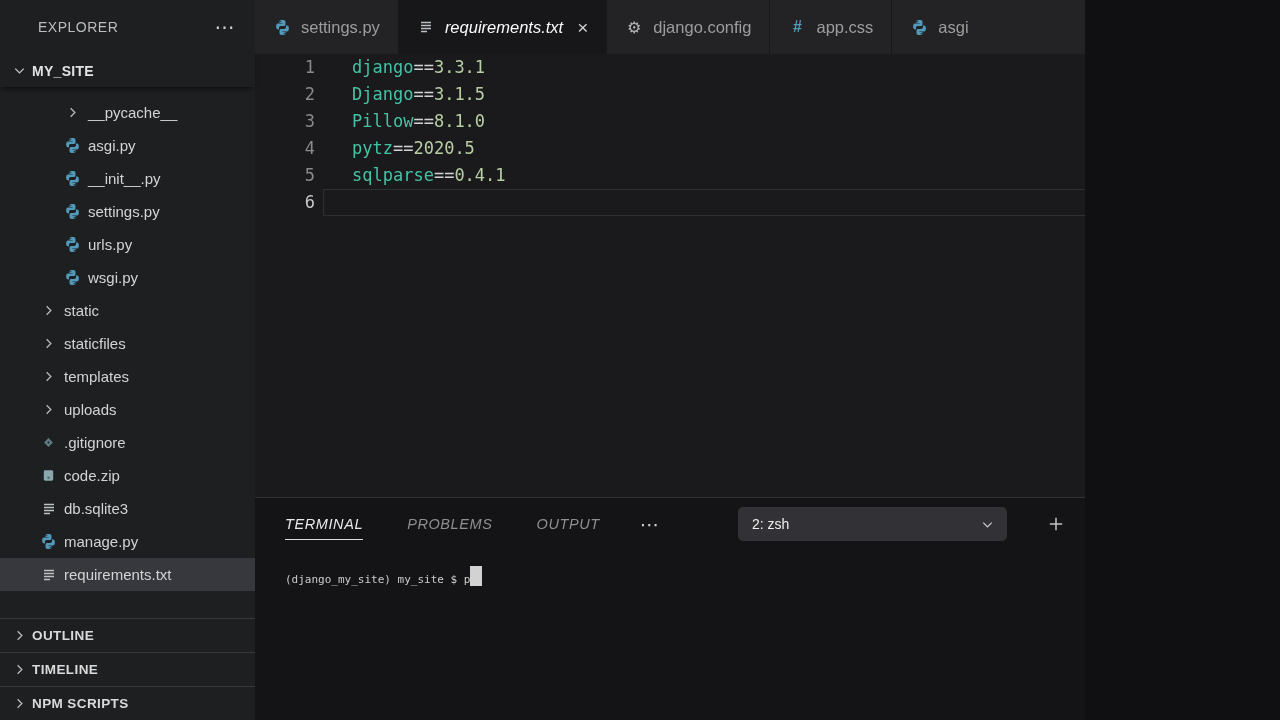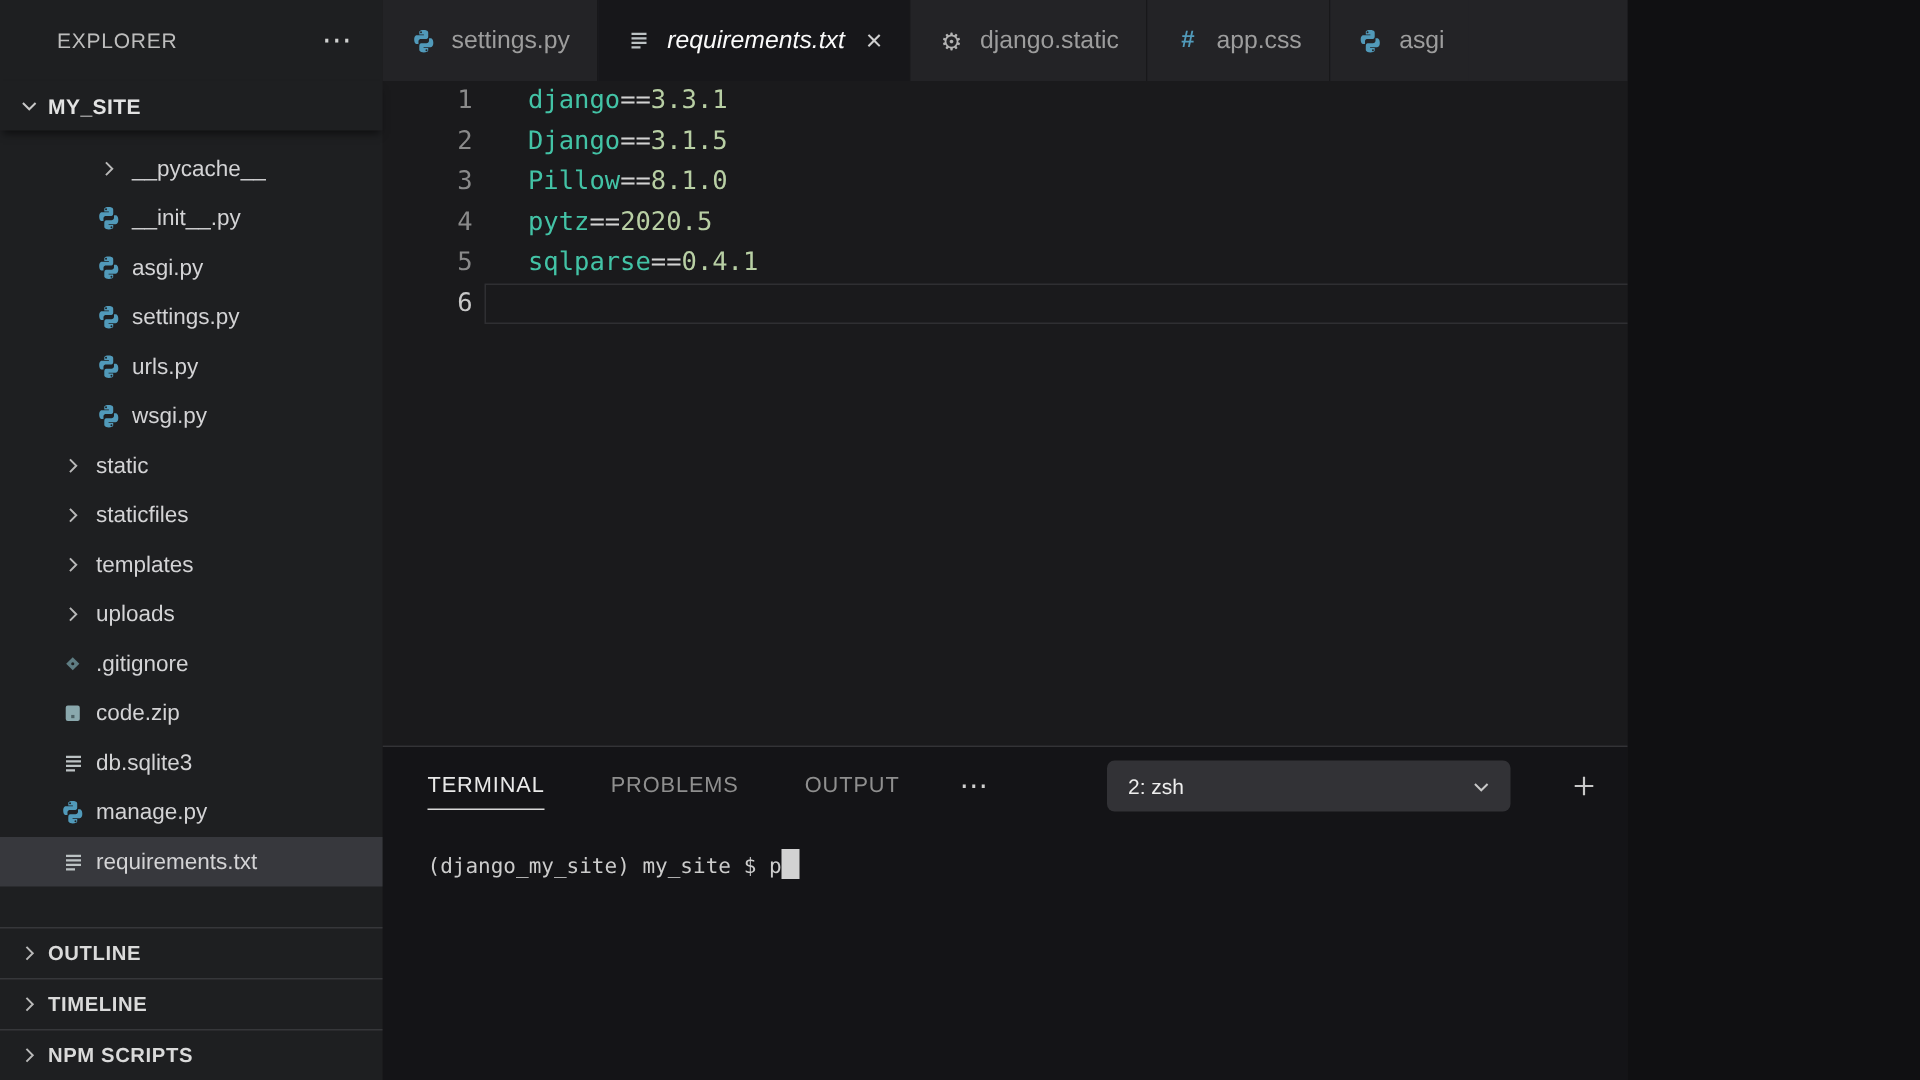--- a/index.html
+++ b/index.html
@@ -58,29 +58,29 @@
   .code-line.current::after{content:"";position:absolute;left:68px;right:12px;top:0;bottom:0;
                             border:1px solid #2f2f32;pointer-events:none;}
   .overview-mark{position:absolute;right:3px;top:96px;width:20px;height:3px;background:#a2a2a2;opacity:.85;}
   .scroll-edge{position:absolute;right:18px;top:0;bottom:0;width:1px;background:#242427;}
   
   .panel{position:absolute;left:255px;top:497px;width:1025px;height:223px;background:#141417;
          border-top:1px solid #333336;}
   .panel-header{height:52px;display:flex;align-items:center;padding:0 22px 0 30px;}
   .panel-tabs{display:flex;align-items:center;gap:44px;}
   .panel-tab{font-size:14.5px;letter-spacing:.6px;color:#8f8f8f;cursor:pointer;
-             padding:8px 0 7px 0;border-bottom:1.5px solid transparent;}
+             padding:8px 0 7px 0;border-bottom:1.5px solid transparent;font-style:italic;}
   .panel-tab.active{color:#e9e9e9;border-bottom-color:#d8d8d8;}
   .panel-menu{margin-left:40px;color:#cfcfcf;font-size:19px;cursor:pointer;line-height:1;}
   .zsh-select{margin-left:auto;width:243px;height:34px;background:#323236;border-radius:5px;
               display:flex;align-items:center;padding:0 12px 0 14px;font-size:14px;color:#eeeeee;cursor:pointer;}
   .zsh-select .sel-chevron{margin-left:auto;display:flex;}
   .panel-actions{display:flex;align-items:center;gap:31px;margin-left:40px;}
   .panel-actions span{display:flex;align-items:center;justify-content:center;cursor:pointer;}
-  .term-body{padding:16px 0 0 30px;font-family:"DejaVu Sans Mono",monospace;font-size:14px;
+  .term-body{padding:16px 0 0 30px;font-family:"DejaVu Sans Mono",monospace;font-size:11px;
              color:#cccccc;white-space:pre-wrap;}
   .cursor{display:inline-block;width:12px;height:20px;background:#d2d2d2;vertical-align:text-bottom;margin-left:0px;}
   .term-nub{position:absolute;right:1px;bottom:3px;width:14px;height:32px;background:#3b3b3f;border-radius:3px;}
   .udemy{position:absolute;right:20px;bottom:6px;display:flex;align-items:center;gap:5px;
          color:#9b9b9b;opacity:.8;font-size:13px;}
   .ulogo{font-family:"DejaVu Serif",serif;font-style:italic;font-weight:700;font-size:17px;}
   .gear-glyph{font-size:16px;color:#b3b3b3;font-family:"DejaVu Sans",sans-serif;}
   .hash-glyph{font-size:16px;font-weight:700;color:#519aba;}
   svg{display:block;}
 </style>
@@ -114,30 +114,30 @@
           </span>
           <span class="tlabel">__pycache__</span>
         </div>
         <div class="tree-row ind2">
           <span class="slot">
             <svg width="17" height="17" viewBox="0 0 16 16">
               <path fill="#519aba" d="M7.9 1C5 1 5.2 2.3 5.2 2.3v1.5h2.9v.4H3.9S2 3.9 2 6.9s1.7 2.9 1.7 2.9h1V8.3s-.1-1.7 1.6-1.7h2.9s1.6.1 1.6-1.5V2.6S11 1 7.9 1zM6.3 1.8a.6.6 0 1 1 0 1.2.6.6 0 0 1 0-1.2z"></path>
               <path fill="#519aba" d="M8.1 15c2.9 0 2.7-1.3 2.7-1.3v-1.5H7.9v-.4h4.2s1.9.2 1.9-2.8-1.7-2.9-1.7-2.9h-1v1.5s.1 1.7-1.6 1.7H6.8s-1.6-.1-1.6 1.5v2.5S5.1 15 8.1 15zm1.6-.8a.6.6 0 1 1 0-1.2.6.6 0 0 1 0 1.2z"></path>
             </svg>
           </span>
+          <span class="tlabel">asgi.py</span>
+        </div>
+        <div class="tree-row ind2">
+          <span class="slot">
+            <svg width="17" height="17" viewBox="0 0 16 16">
+              <path fill="#519aba" d="M7.9 1C5 1 5.2 2.3 5.2 2.3v1.5h2.9v.4H3.9S2 3.9 2 6.9s1.7 2.9 1.7 2.9h1V8.3s-.1-1.7 1.6-1.7h2.9s1.6.1 1.6-1.5V2.6S11 1 7.9 1zM6.3 1.8a.6.6 0 1 1 0 1.2.6.6 0 0 1 0-1.2z"></path>
+              <path fill="#519aba" d="M8.1 15c2.9 0 2.7-1.3 2.7-1.3v-1.5H7.9v-.4h4.2s1.9.2 1.9-2.8-1.7-2.9-1.7-2.9h-1v1.5s.1 1.7-1.6 1.7H6.8s-1.6-.1-1.6 1.5v2.5S5.1 15 8.1 15zm1.6-.8a.6.6 0 1 1 0-1.2.6.6 0 0 1 0 1.2z"></path>
+            </svg>
+          </span>
           <span class="tlabel">__init__.py</span>
-        </div>
-        <div class="tree-row ind2">
-          <span class="slot">
-            <svg width="17" height="17" viewBox="0 0 16 16">
-              <path fill="#519aba" d="M7.9 1C5 1 5.2 2.3 5.2 2.3v1.5h2.9v.4H3.9S2 3.9 2 6.9s1.7 2.9 1.7 2.9h1V8.3s-.1-1.7 1.6-1.7h2.9s1.6.1 1.6-1.5V2.6S11 1 7.9 1zM6.3 1.8a.6.6 0 1 1 0 1.2.6.6 0 0 1 0-1.2z"></path>
-              <path fill="#519aba" d="M8.1 15c2.9 0 2.7-1.3 2.7-1.3v-1.5H7.9v-.4h4.2s1.9.2 1.9-2.8-1.7-2.9-1.7-2.9h-1v1.5s.1 1.7-1.6 1.7H6.8s-1.6-.1-1.6 1.5v2.5S5.1 15 8.1 15zm1.6-.8a.6.6 0 1 1 0-1.2.6.6 0 0 1 0 1.2z"></path>
-            </svg>
-          </span>
-          <span class="tlabel">asgi.py</span>
         </div>
         <div class="tree-row ind2">
           <span class="slot">
             <svg width="17" height="17" viewBox="0 0 16 16">
               <path fill="#519aba" d="M7.9 1C5 1 5.2 2.3 5.2 2.3v1.5h2.9v.4H3.9S2 3.9 2 6.9s1.7 2.9 1.7 2.9h1V8.3s-.1-1.7 1.6-1.7h2.9s1.6.1 1.6-1.5V2.6S11 1 7.9 1zM6.3 1.8a.6.6 0 1 1 0 1.2.6.6 0 0 1 0-1.2z"></path>
               <path fill="#519aba" d="M8.1 15c2.9 0 2.7-1.3 2.7-1.3v-1.5H7.9v-.4h4.2s1.9.2 1.9-2.8-1.7-2.9-1.7-2.9h-1v1.5s.1 1.7-1.6 1.7H6.8s-1.6-.1-1.6 1.5v2.5S5.1 15 8.1 15zm1.6-.8a.6.6 0 1 1 0-1.2.6.6 0 0 1 0 1.2z"></path>
             </svg>
           </span>
           <span class="tlabel">settings.py</span>
         </div>
@@ -288,21 +288,21 @@
             <line x1="3" y1="12.5" x2="9" y2="12.5"></line>
           </svg>
         </span>
         <span class="tab-label">requirements.txt</span>
         <span class="tab-close">×</span>
       </div>
       <div class="tab">
         <span class="slot">
           <span class="gear-glyph">⚙</span>
         </span>
-        <span class="tab-label">django.static</span>
+        <span class="tab-label">django.config</span>
       </div>
       <div class="tab">
         <span class="slot">
           <span class="hash-glyph">#</span>
         </span>
         <span class="tab-label">app.css</span>
       </div>
       <div class="tab clipped">
         <span class="slot">
           <svg width="17" height="17" viewBox="0 0 16 16">

